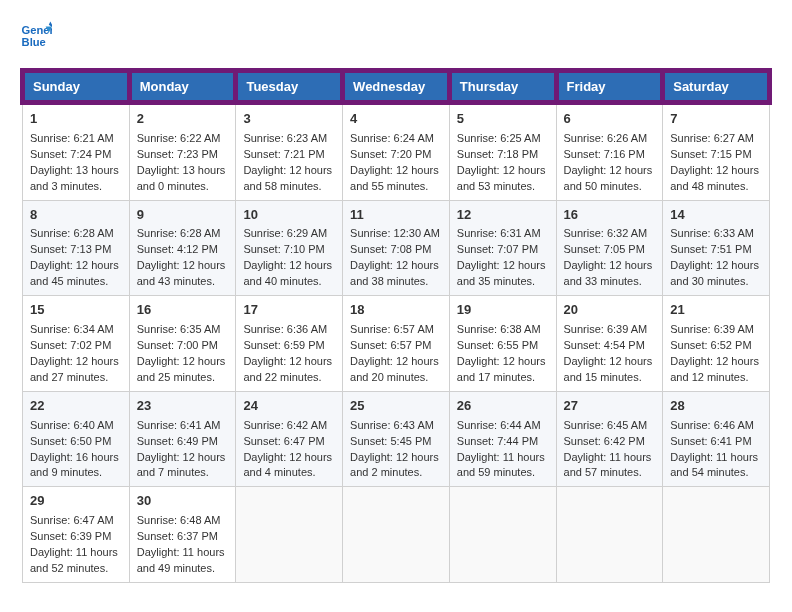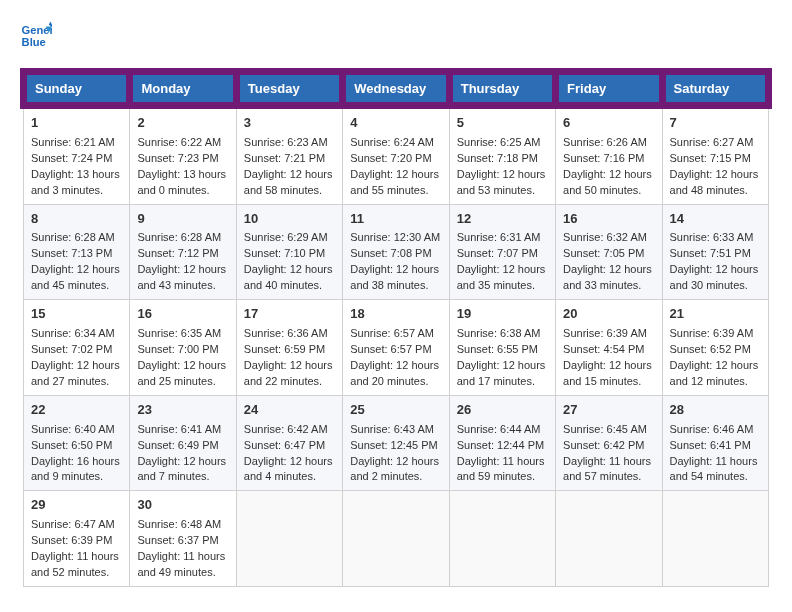--- a/index.html
+++ b/index.html
@@ -43,21 +43,21 @@
       border-collapse: collapse;
       font-size: 11px;
     }
     thead tr th {
       background: #2d6db5;
       color: #fff;
       text-align: left;
       padding: 6px 8px;
       font-size: 13px;
       font-weight: bold;
-      border: 7px solid #701a75;
+      border: 5px solid #701a75;
     }
     tbody tr td {
       border: 1px solid #d0d0d0;
       padding: 5px 7px;
       vertical-align: top;
       background: #fff;
       line-height: 1.45;
       color: #333;
       width: calc(100% / 7);
     }
@@ -113,42 +113,42 @@
         <td><span class="day-num">1</span><span>Sunrise: 6:21 AM</span><br><span>Sunset: 7:24 PM</span><br><span>Daylight: 13 hours and 3 minutes.</span></td>
         <td><span class="day-num">2</span><span>Sunrise: 6:22 AM</span><br><span>Sunset: 7:23 PM</span><br><span>Daylight: 13 hours and 0 minutes.</span></td>
         <td><span class="day-num">3</span><span>Sunrise: 6:23 AM</span><br><span>Sunset: 7:21 PM</span><br><span>Daylight: 12 hours and 58 minutes.</span></td>
         <td><span class="day-num">4</span><span>Sunrise: 6:24 AM</span><br><span>Sunset: 7:20 PM</span><br><span>Daylight: 12 hours and 55 minutes.</span></td>
         <td><span class="day-num">5</span><span>Sunrise: 6:25 AM</span><br><span>Sunset: 7:18 PM</span><br><span>Daylight: 12 hours and 53 minutes.</span></td>
         <td><span class="day-num">6</span><span>Sunrise: 6:26 AM</span><br><span>Sunset: 7:16 PM</span><br><span>Daylight: 12 hours and 50 minutes.</span></td>
         <td><span class="day-num">7</span><span>Sunrise: 6:27 AM</span><br><span>Sunset: 7:15 PM</span><br><span>Daylight: 12 hours and 48 minutes.</span></td>
       </tr>
       <tr>
         <td><span class="day-num">8</span><span>Sunrise: 6:28 AM</span><br><span>Sunset: 7:13 PM</span><br><span>Daylight: 12 hours and 45 minutes.</span></td>
-        <td><span class="day-num">9</span><span>Sunrise: 6:28 AM</span><br><span>Sunset: 7:12 PM</span><br><span>Daylight: 12 hours and 43 minutes.</span></td>
+        <td><span class="day-num">9</span><span>Sunrise: 6:28 AM</span><br><span>Sunset: 4:12 PM</span><br><span>Daylight: 12 hours and 43 minutes.</span></td>
         <td><span class="day-num">10</span><span>Sunrise: 6:29 AM</span><br><span>Sunset: 7:10 PM</span><br><span>Daylight: 12 hours and 40 minutes.</span></td>
         <td><span class="day-num">11</span><span>Sunrise: 12:30 AM</span><br><span>Sunset: 7:08 PM</span><br><span>Daylight: 12 hours and 38 minutes.</span></td>
         <td><span class="day-num">12</span><span>Sunrise: 6:31 AM</span><br><span>Sunset: 7:07 PM</span><br><span>Daylight: 12 hours and 35 minutes.</span></td>
         <td><span class="day-num">16</span><span>Sunrise: 6:32 AM</span><br><span>Sunset: 7:05 PM</span><br><span>Daylight: 12 hours and 33 minutes.</span></td>
         <td><span class="day-num">14</span><span>Sunrise: 6:33 AM</span><br><span>Sunset: 7:51 PM</span><br><span>Daylight: 12 hours and 30 minutes.</span></td>
       </tr>
       <tr>
         <td><span class="day-num">15</span><span>Sunrise: 6:34 AM</span><br><span>Sunset: 7:02 PM</span><br><span>Daylight: 12 hours and 27 minutes.</span></td>
         <td><span class="day-num">16</span><span>Sunrise: 6:35 AM</span><br><span>Sunset: 7:00 PM</span><br><span>Daylight: 12 hours and 25 minutes.</span></td>
         <td><span class="day-num">17</span><span>Sunrise: 6:36 AM</span><br><span>Sunset: 6:59 PM</span><br><span>Daylight: 12 hours and 22 minutes.</span></td>
         <td><span class="day-num">18</span><span>Sunrise: 6:57 AM</span><br><span>Sunset: 6:57 PM</span><br><span>Daylight: 12 hours and 20 minutes.</span></td>
         <td><span class="day-num">19</span><span>Sunrise: 6:38 AM</span><br><span>Sunset: 6:55 PM</span><br><span>Daylight: 12 hours and 17 minutes.</span></td>
         <td><span class="day-num">20</span><span>Sunrise: 6:39 AM</span><br><span>Sunset: 4:54 PM</span><br><span>Daylight: 12 hours and 15 minutes.</span></td>
         <td><span class="day-num">21</span><span>Sunrise: 6:39 AM</span><br><span>Sunset: 6:52 PM</span><br><span>Daylight: 12 hours and 12 minutes.</span></td>
       </tr>
       <tr>
         <td><span class="day-num">22</span><span>Sunrise: 6:40 AM</span><br><span>Sunset: 6:50 PM</span><br><span>Daylight: 16 hours and 9 minutes.</span></td>
         <td><span class="day-num">23</span><span>Sunrise: 6:41 AM</span><br><span>Sunset: 6:49 PM</span><br><span>Daylight: 12 hours and 7 minutes.</span></td>
         <td><span class="day-num">24</span><span>Sunrise: 6:42 AM</span><br><span>Sunset: 6:47 PM</span><br><span>Daylight: 12 hours and 4 minutes.</span></td>
-        <td><span class="day-num">25</span><span>Sunrise: 6:43 AM</span><br><span>Sunset: 12:45 PM</span><br><span>Daylight: 12 hours and 2 minutes.</span></td>
-        <td><span class="day-num">26</span><span>Sunrise: 6:44 AM</span><br><span>Sunset: 12:44 PM</span><br><span>Daylight: 11 hours and 59 minutes.</span></td>
+        <td><span class="day-num">25</span><span>Sunrise: 6:43 AM</span><br><span>Sunset: 5:45 PM</span><br><span>Daylight: 12 hours and 2 minutes.</span></td>
+        <td><span class="day-num">26</span><span>Sunrise: 6:44 AM</span><br><span>Sunset: 7:44 PM</span><br><span>Daylight: 11 hours and 59 minutes.</span></td>
         <td><span class="day-num">27</span><span>Sunrise: 6:45 AM</span><br><span>Sunset: 6:42 PM</span><br><span>Daylight: 11 hours and 57 minutes.</span></td>
         <td><span class="day-num">28</span><span>Sunrise: 6:46 AM</span><br><span>Sunset: 6:41 PM</span><br><span>Daylight: 11 hours and 54 minutes.</span></td>
       </tr>
       <tr>
         <td><span class="day-num">29</span><span>Sunrise: 6:47 AM</span><br><span>Sunset: 6:39 PM</span><br><span>Daylight: 11 hours and 52 minutes.</span></td>
         <td><span class="day-num">30</span><span>Sunrise: 6:48 AM</span><br><span>Sunset: 6:37 PM</span><br><span>Daylight: 11 hours and 49 minutes.</span></td>
         <td class="empty-cell"></td>
         <td class="empty-cell"></td>
         <td class="empty-cell"></td>
         <td class="empty-cell"></td>

